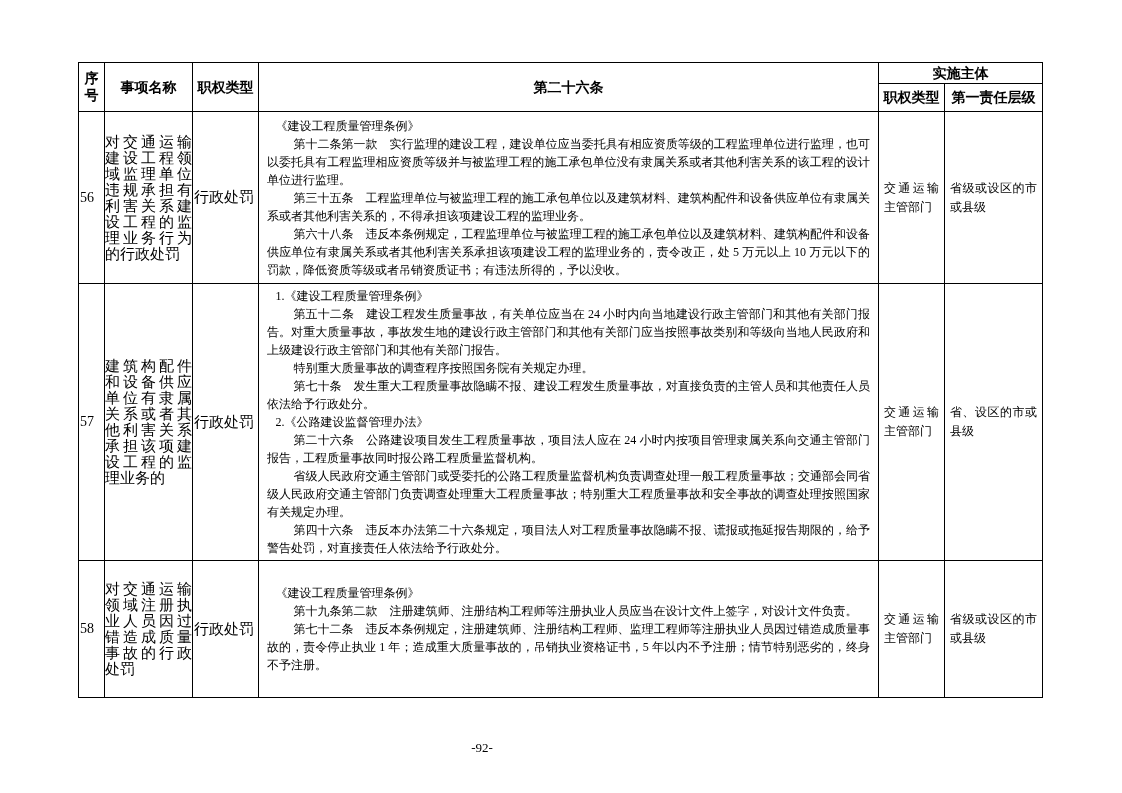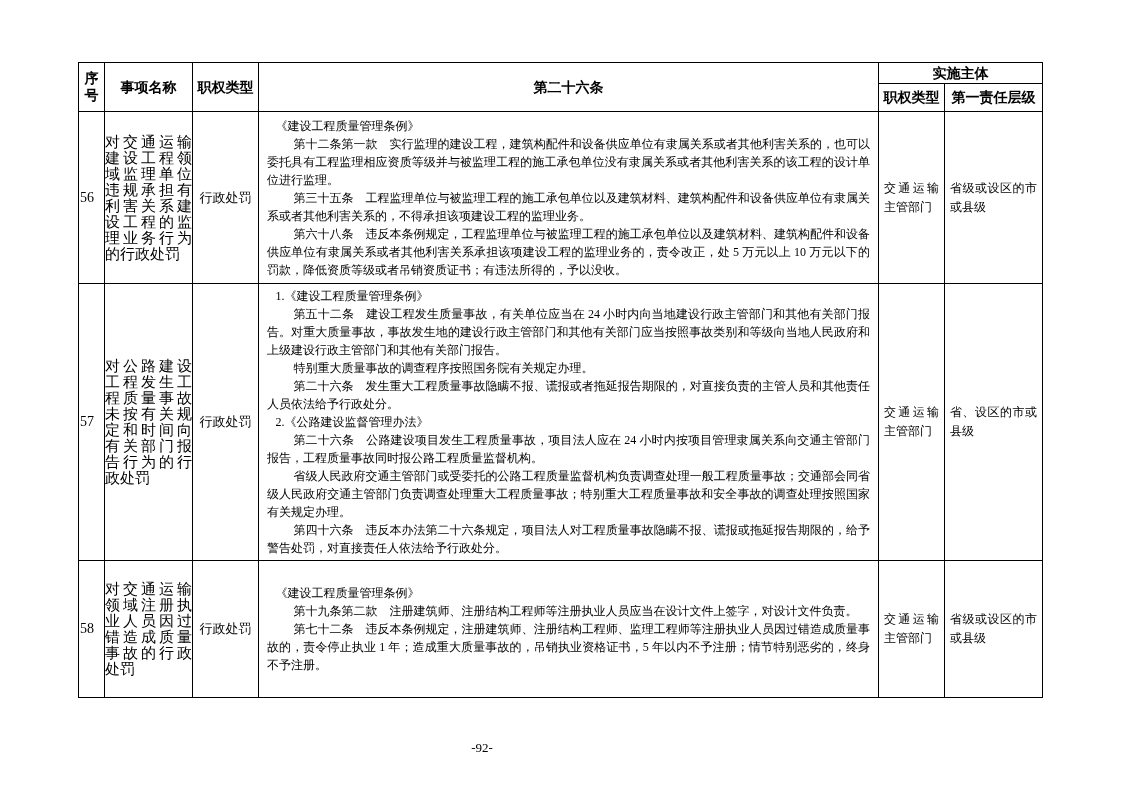--- a/index.html
+++ b/index.html
@@ -22,21 +22,21 @@
   tr.h-top th.span-head { height:21px; }
   tr.h-sub th { height:28px; }
 
   tbody td { font-size:12px; }
   tbody tr:nth-child(1) { height:172px; }
   tbody tr:nth-child(2) { height:270px; }
   tbody tr:nth-child(3) { height:137px; }
 
   td.cell-no   { text-align:left; vertical-align:middle; padding:0 1px; font-size:14px; }
   td.cell-name { vertical-align:middle; padding:2px 0; text-align:justify; line-height:16px; font-size:15px; }
-  td.cell-type { text-align:center; vertical-align:middle; font-size:13px; }
+  td.cell-type { vertical-align:middle; font-size:15px; }
   td.cell-basis { vertical-align:middle; padding:3px 8px; }
   td.cell-basis p { margin:0; line-height:18px; text-align:justify; }
   td.cell-basis p.bt { text-indent:0.7em; }
   td.cell-basis p.bp { text-indent:2.2em; }
   td.cell-dept, td.cell-level { vertical-align:middle; padding:2px 5px; line-height:19px; text-align:justify; }
 
   .footer {
     position:absolute; top:740px; left:0; width:964px;
     text-align:center; font-size:13px;
   }
@@ -68,36 +68,36 @@
         <th>第一责任层级</th>
       </tr>
     </thead>
     <tbody>
         <tr>
           <td class="cell-no">56</td>
           <td class="cell-name">对交通运输建设工程领域监理单位违规承担有利害关系建设工程的监理业务行为的行政处罚</td>
           <td class="cell-type">行政处罚</td>
           <td class="cell-basis">
             <p class="bt">《建设工程质量管理条例》</p>
-            <p class="bp">第十二条第一款　实行监理的建设工程，建筑构配件和设备供应单位有隶属关系或者其他利害关系的，也可以委托具有工程监理相应资质等级并与被监理工程的施工承包单位没有隶属关系或者其他利害关系的该工程的设计单位进行监理。</p>
+            <p class="bp">第十二条第一款　实行监理的建设工程，建设单位应当委托具有相应资质等级的工程监理单位进行监理，也可以委托具有工程监理相应资质等级并与被监理工程的施工承包单位没有隶属关系或者其他利害关系的该工程的设计单位进行监理。</p>
             <p class="bp">第三十五条　工程监理单位与被监理工程的施工承包单位以及建筑材料、建筑构配件和设备供应单位有隶属关系或者其他利害关系的，不得承担该项建设工程的监理业务。</p>
             <p class="bp">第六十八条　违反本条例规定，工程监理单位与被监理工程的施工承包单位以及建筑材料、建筑构配件和设备供应单位有隶属关系或者其他利害关系承担该项建设工程的监理业务的，责令改正，处 5 万元以上 10 万元以下的罚款，降低资质等级或者吊销资质证书；有违法所得的，予以没收。</p>
           </td>
           <td class="cell-dept">交通运输主管部门</td>
           <td class="cell-level">省级或设区的市或县级</td>
         </tr>
         <tr>
           <td class="cell-no">57</td>
-          <td class="cell-name">对公路建设工程发生工程质量事故未按有关规定和时间向有关部门报告行为的行政处罚</td>
+          <td class="cell-name">建筑构配件和设备供应单位有隶属关系或者其他利害关系承担该项建设工程的监理业务的</td>
           <td class="cell-type">行政处罚</td>
           <td class="cell-basis">
             <p class="bt">1.《建设工程质量管理条例》</p>
             <p class="bp">第五十二条　建设工程发生质量事故，有关单位应当在 24 小时内向当地建设行政主管部门和其他有关部门报告。对重大质量事故，事故发生地的建设行政主管部门和其他有关部门应当按照事故类别和等级向当地人民政府和上级建设行政主管部门和其他有关部门报告。</p>
             <p class="bp">特别重大质量事故的调查程序按照国务院有关规定办理。</p>
-            <p class="bp">第二十六条　发生重大工程质量事故隐瞒不报、谎报或者拖延报告期限的，对直接负责的主管人员和其他责任人员依法给予行政处分。</p>
+            <p class="bp">第七十条　发生重大工程质量事故隐瞒不报、建设工程发生质量事故，对直接负责的主管人员和其他责任人员依法给予行政处分。</p>
             <p class="bt">2.《公路建设监督管理办法》</p>
             <p class="bp">第二十六条　公路建设项目发生工程质量事故，项目法人应在 24 小时内按项目管理隶属关系向交通主管部门报告，工程质量事故同时报公路工程质量监督机构。</p>
             <p class="bp">省级人民政府交通主管部门或受委托的公路工程质量监督机构负责调查处理一般工程质量事故；交通部会同省级人民政府交通主管部门负责调查处理重大工程质量事故；特别重大工程质量事故和安全事故的调查处理按照国家有关规定办理。</p>
             <p class="bp">第四十六条　违反本办法第二十六条规定，项目法人对工程质量事故隐瞒不报、谎报或拖延报告期限的，给予警告处罚，对直接责任人依法给予行政处分。</p>
           </td>
           <td class="cell-dept">交通运输主管部门</td>
           <td class="cell-level">省、设区的市或县级</td>
         </tr>
         <tr>
           <td class="cell-no">58</td>

